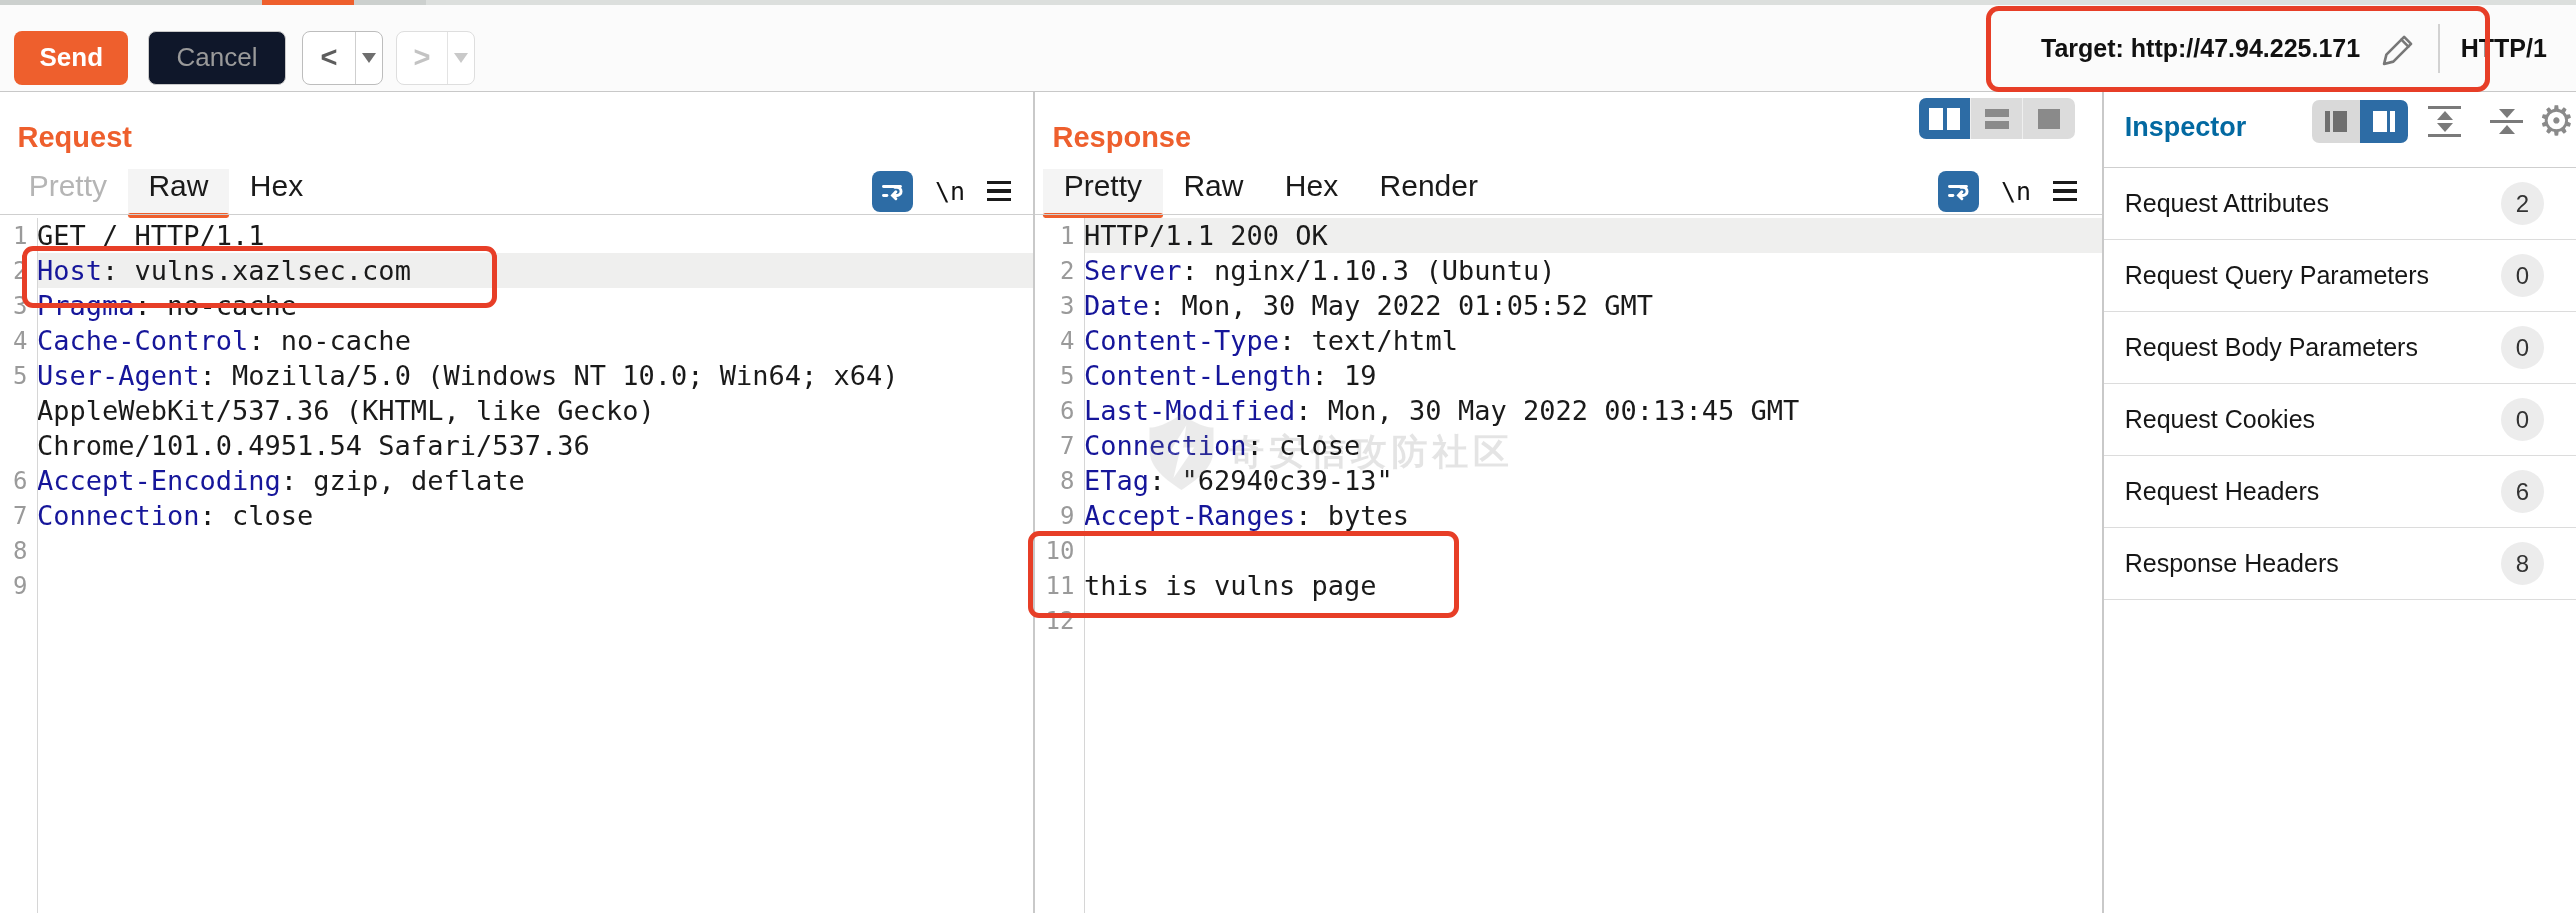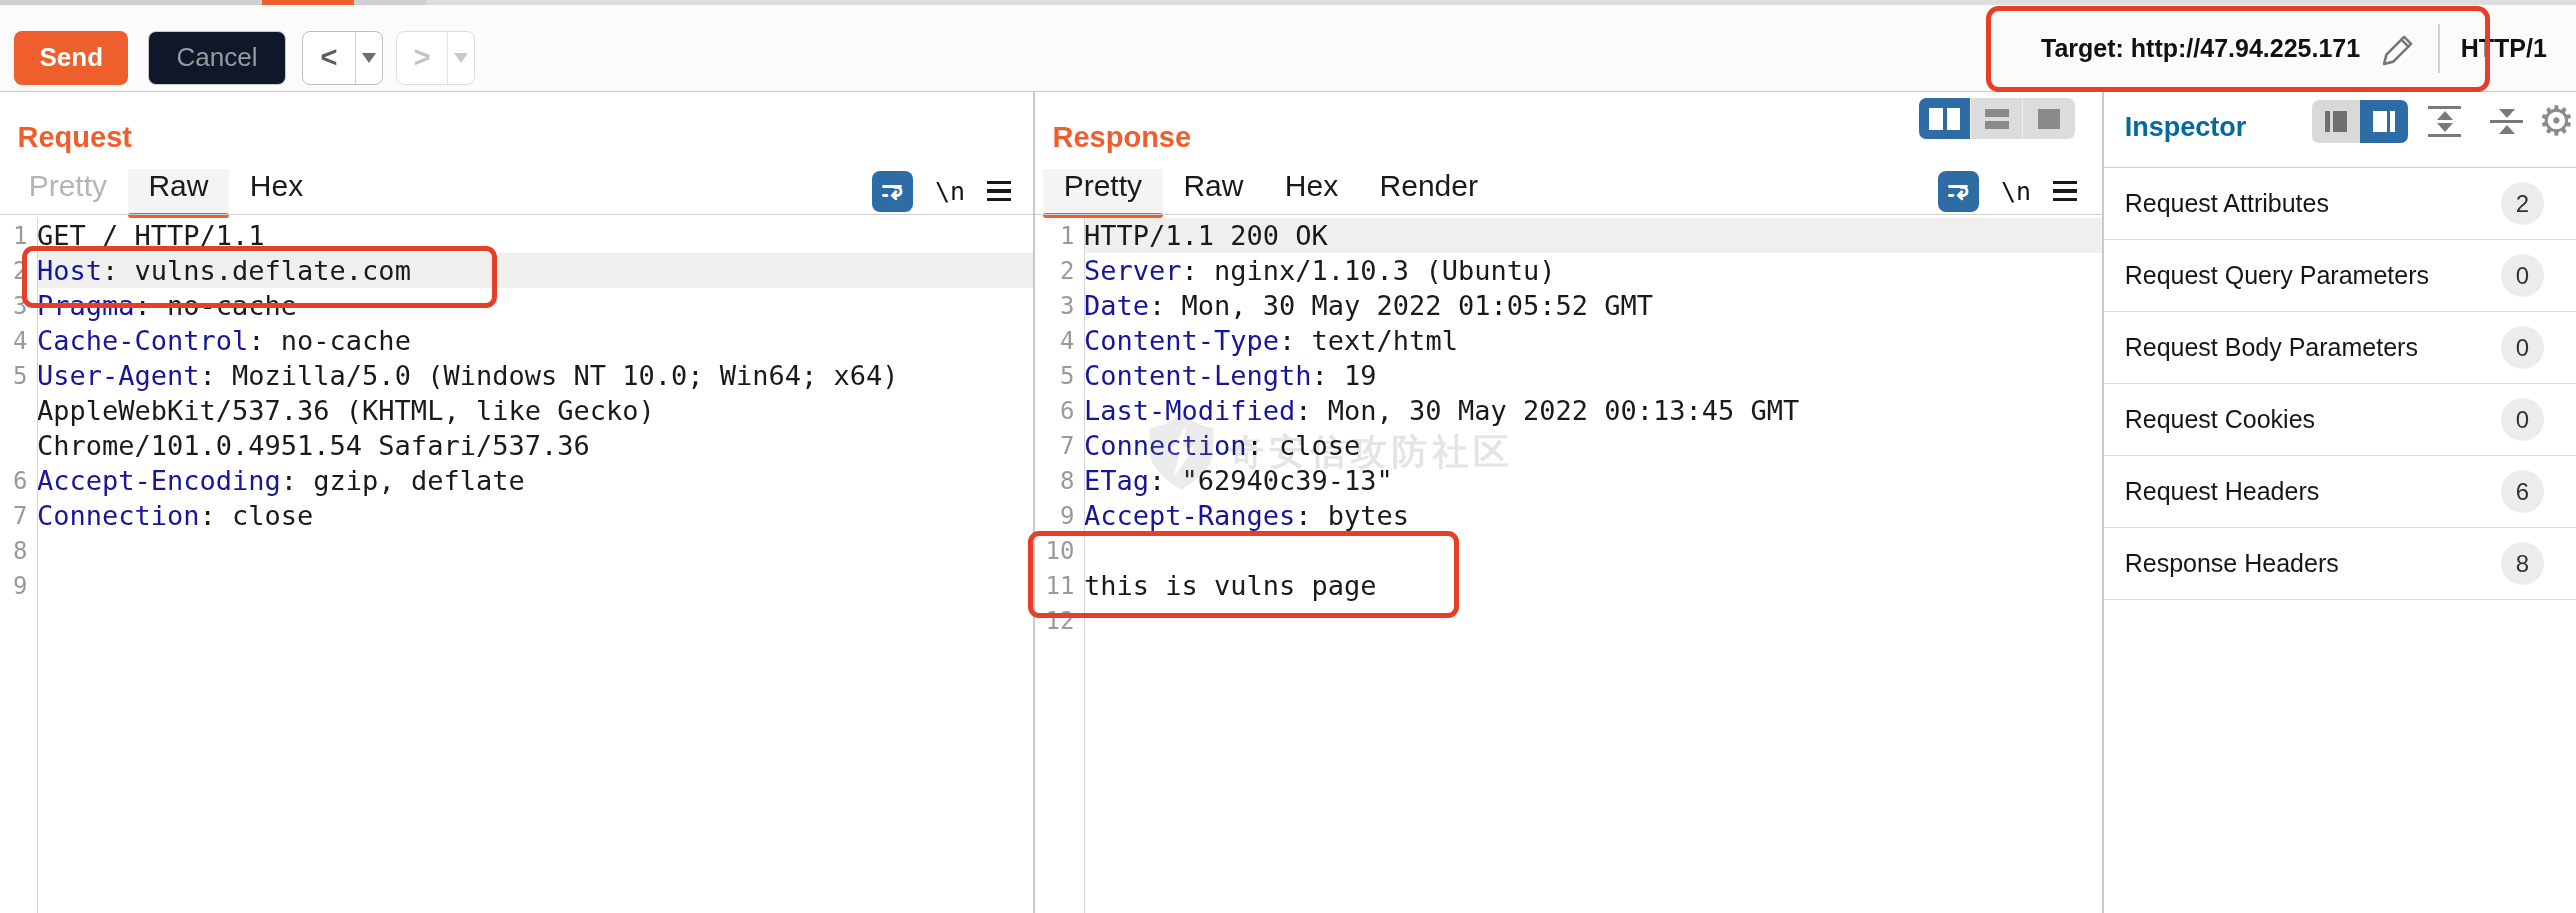--- a/index.html
+++ b/index.html
@@ -186,21 +186,21 @@
     <div class="editor-rule"></div>
     <div class="gutline"></div>
     <div class="code">
 
     <div class="crow">
           <span class="lnum">1</span>
           <span class="ltext"><span class="hname"></span><span>GET / HTTP/1.1</span></span>
         </div>
         <div class="crow hl">
           <span class="lnum">2</span>
-          <span class="ltext"><span class="hname">Host</span><span>: vulns.deflate.com</span></span>
+          <span class="ltext"><span class="hname">Host</span><span>: vulns.xazlsec.com</span></span>
         </div>
         <div class="crow">
           <span class="lnum">3</span>
           <span class="ltext"><span class="hname">Pragma</span><span>: no-cache</span></span>
         </div>
         <div class="crow">
           <span class="lnum">4</span>
           <span class="ltext"><span class="hname">Cache-Control</span><span>: no-cache</span></span>
         </div>
         <div class="crow">

